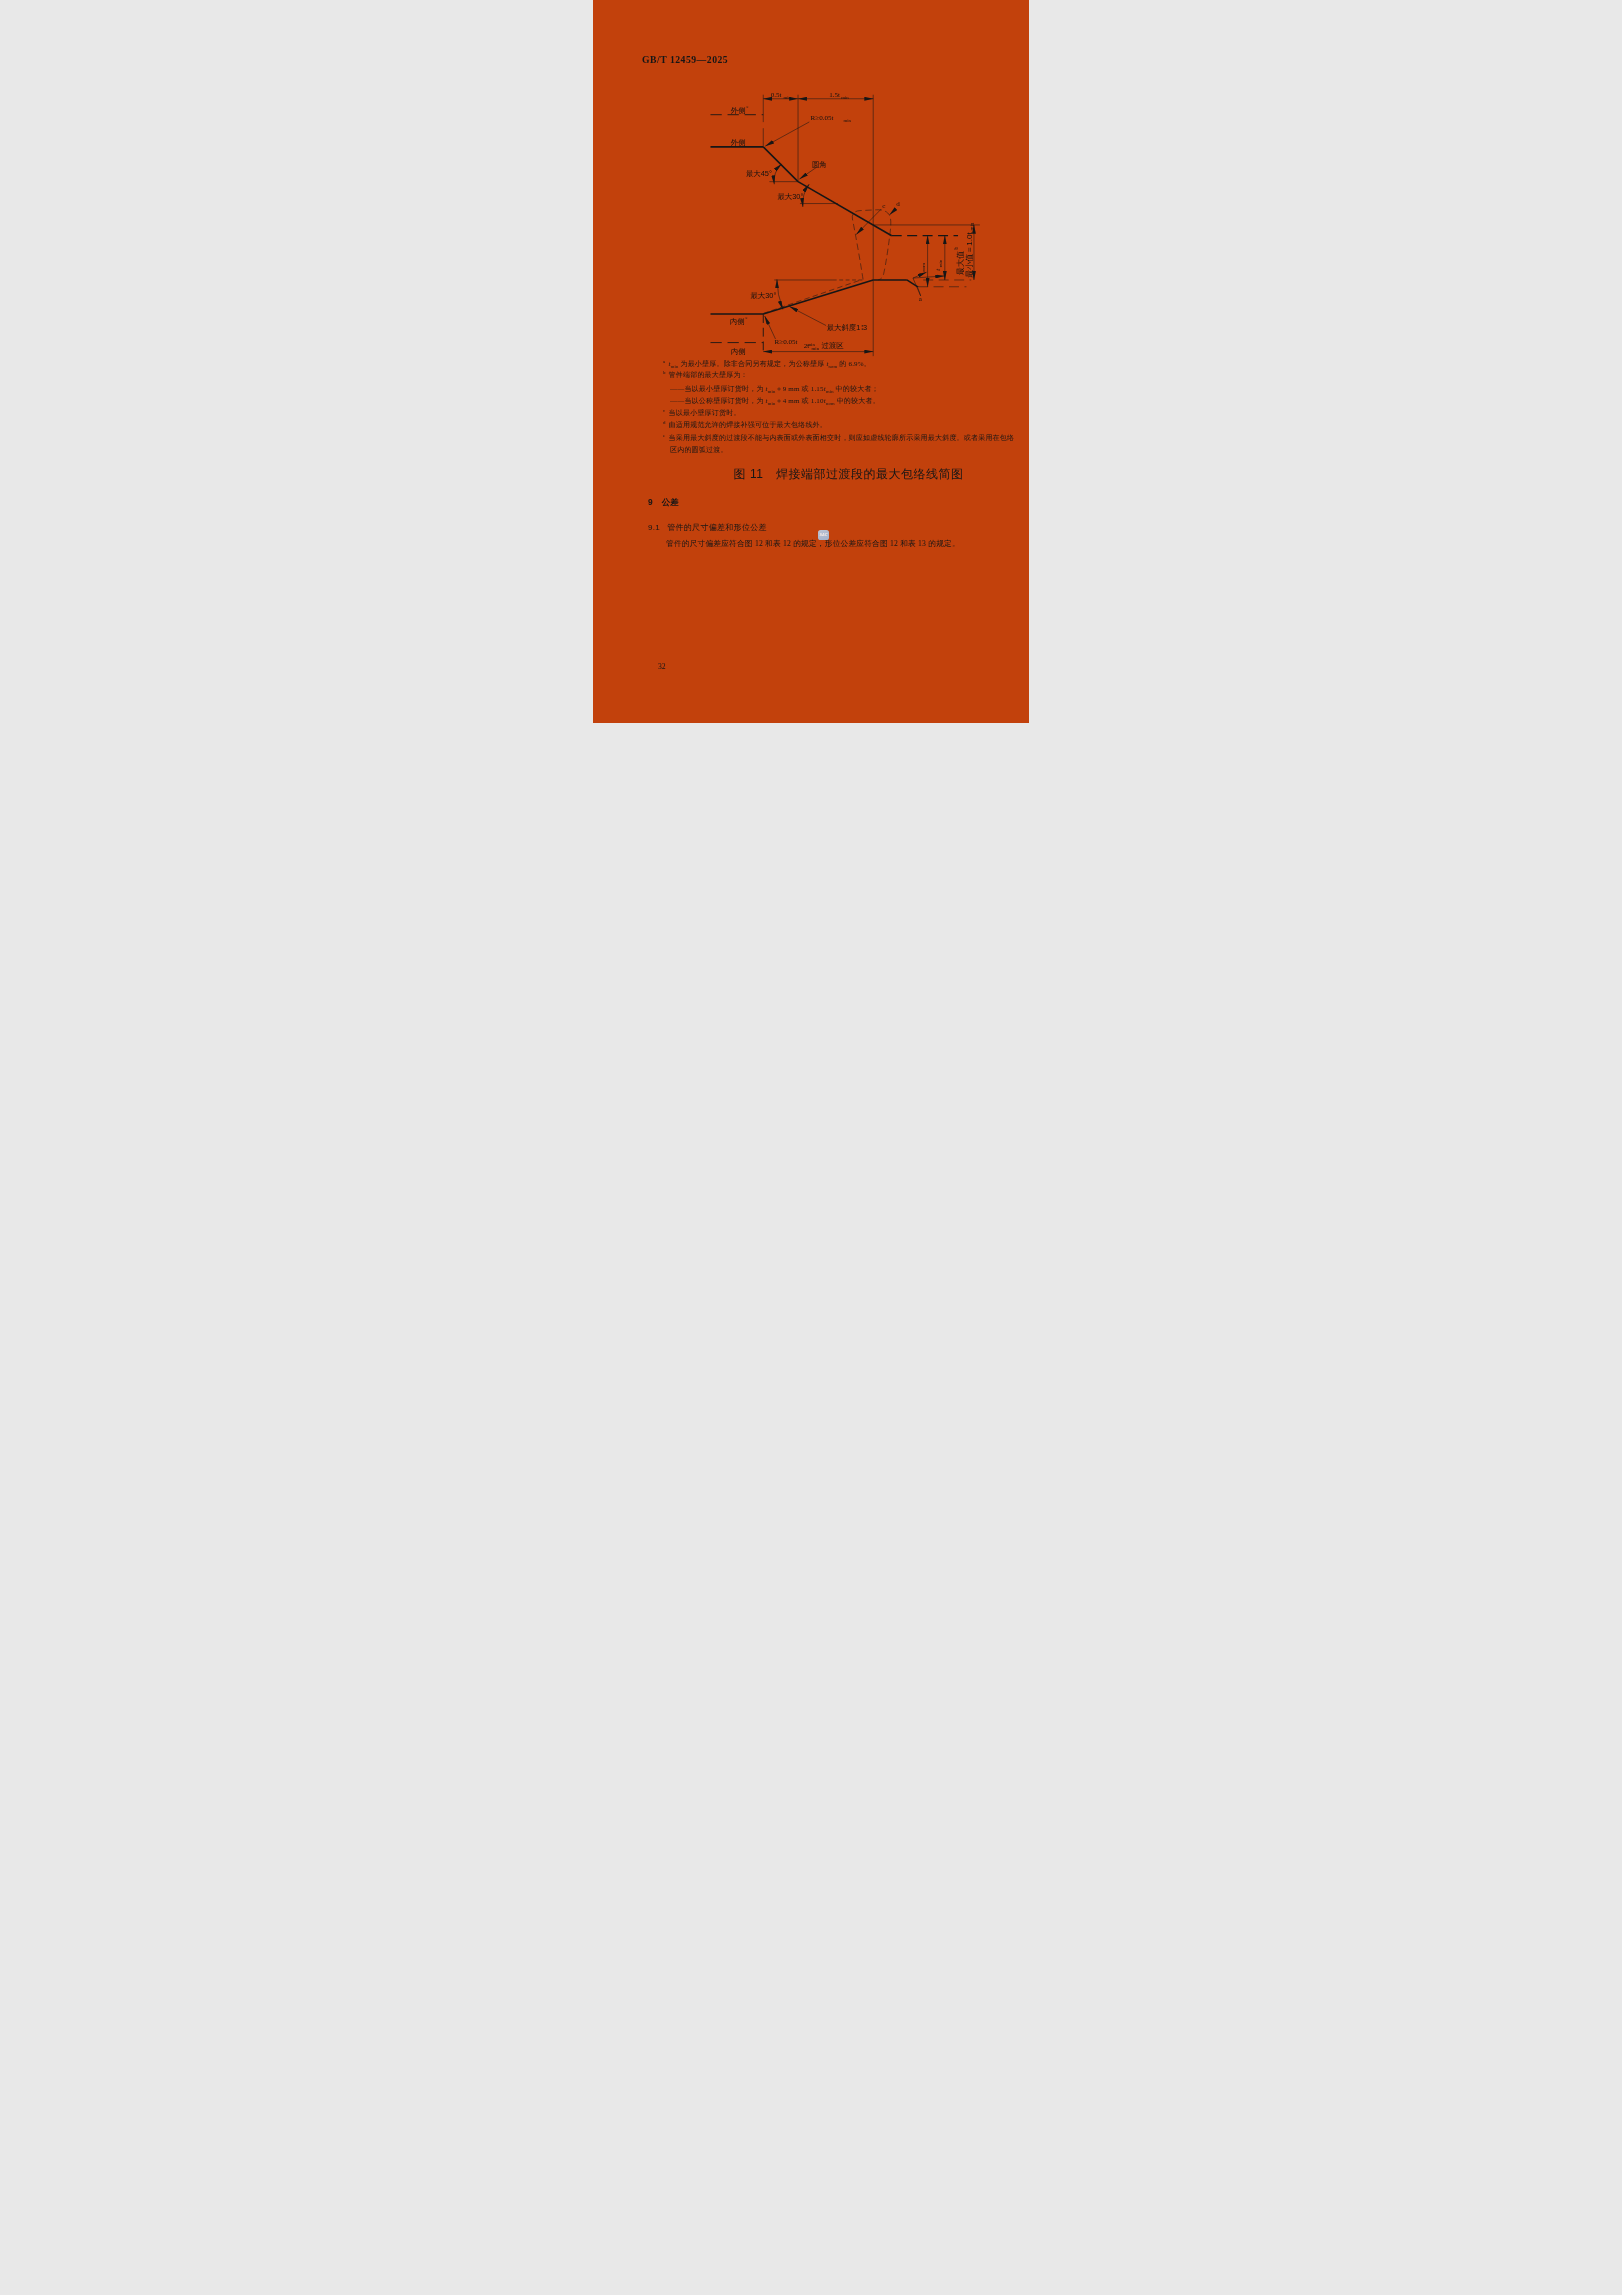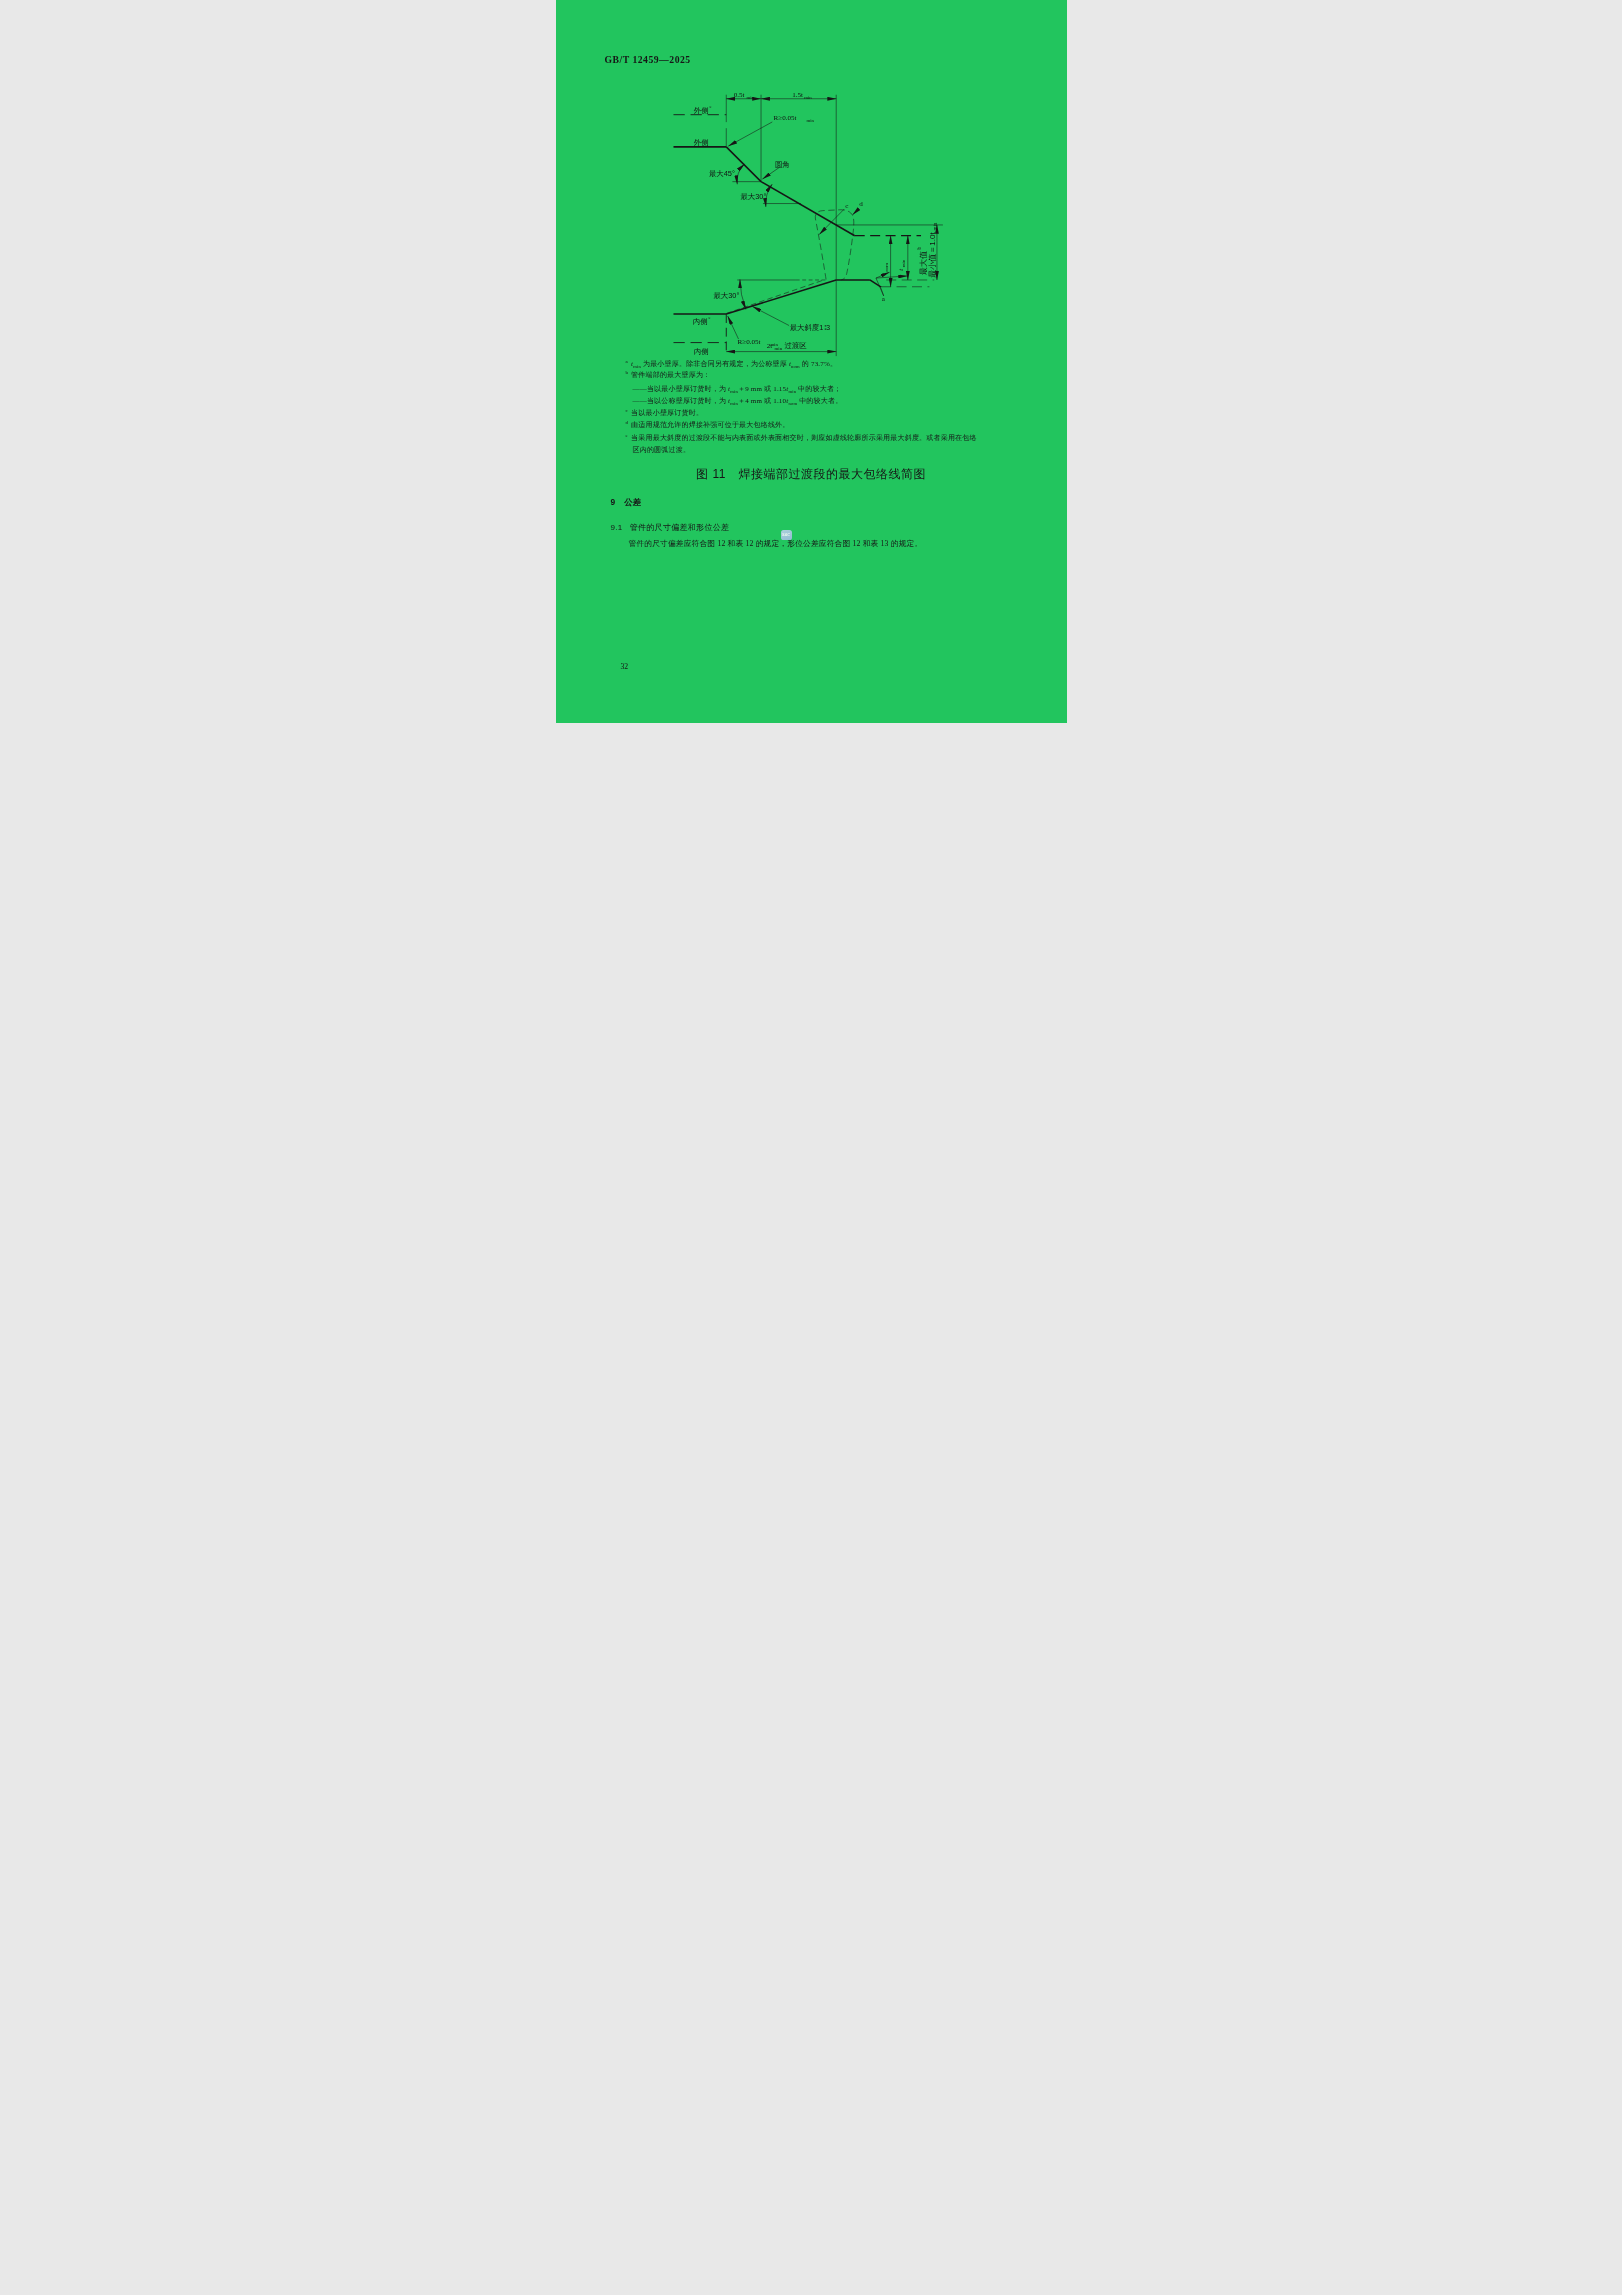--- a/index.html
+++ b/index.html
@@ -1,16 +1,16 @@
 <!DOCTYPE html>
 <html style="font-size:8.2px"><head>
 <meta charset="utf-8">
 <style>
   html,body{margin:0;padding:0;background:#e8e8e8;}
-  .page{position:relative;width:511px;height:723px;margin:0 auto;background:#22c55e;
+  .page{position:relative;width:436px;height:723px;margin:0 auto;background:#c2410c;
         font-family:"Liberation Sans",sans-serif;color:#161616;overflow:hidden;}
   .abs{position:absolute;white-space:nowrap;}
   .hdr{font-family:"Liberation Serif",serif;font-weight:700;font-size:9.7px;letter-spacing:0.5px;}
   svg.diagram{position:absolute;left:0;top:0;width:511px;height:723px;}
   svg .tl{stroke:#161616;stroke-width:3.4;fill:none;}
   svg .md{stroke:#161616;stroke-width:5.5;fill:none;}
   svg .tk{stroke:#161616;stroke-width:9.5;fill:none;}
   svg .tkd{stroke:#161616;stroke-width:8;fill:none;}
   svg text{fill:#111;}
   .cjk{font-family:"Liberation Sans",sans-serif;font-size:46px;}
@@ -135,21 +135,21 @@
     <path class="md" stroke-dasharray="70 36" d="M730 2128 H1058"></path>
     <text class="cjk" x="856" y="2202">内侧</text>
     <path class="md" stroke-dasharray="55 30" d="M1058 1951 V2206"></path>
 
     <text class="sv" x="1310" y="2164">2t</text>
     <text class="sb" x="1358" y="2177">min</text>
     <text class="cjk" x="1420" y="2164">过渡区</text>
     <path class="tl" d="M1058 2184 H1741" marker-start="url(#ar)" marker-end="url(#ar)"></path>
   </svg>
 
-  <div class="abs fn" style="left:70px;top:360px;"><span class="mk">a</span><span><span class="it">t</span><sub>min</sub><span> 为最小壁厚。除非合同另有规定，为公称壁厚 </span><span class="it">t</span><sub>nom</sub><span> 的 73.7%。</span></span></div>
+  <div class="abs fn" style="left:70px;top:360px;"><span class="mk">a</span><span><span class="it">t</span><sub>min</sub><span> 为最小壁厚。除非合同另有规定，为公称壁厚 </span><span class="it">t</span><sub>nom</sub><span> 的 6.9%。</span></span></div>
   <div class="abs fn" style="left:70px;top:371px;"><span class="mk">b</span><span><span>管件端部的最大壁厚为：</span></span></div>
   <div class="abs fn" style="left:77px;top:385px;"><span><span>——当以最小壁厚订货时，为 </span><span class="it">t</span><sub>min</sub><span>＋9 mm 或 1.15</span><span class="it">t</span><sub>min</sub><span> 中的较大者；</span></span></div>
   <div class="abs fn" style="left:77px;top:397px;"><span><span>——当以公称壁厚订货时，为 </span><span class="it">t</span><sub>min</sub><span>＋4 mm 或 1.10</span><span class="it">t</span><sub>nom</sub><span> 中的较大者。</span></span></div>
   <div class="abs fn" style="left:70px;top:409px;"><span class="mk">c</span><span><span>当以最小壁厚订货时。</span></span></div>
   <div class="abs fn" style="left:70px;top:421px;"><span class="mk">d</span><span><span>由适用规范允许的焊接补强可位于最大包络线外。</span></span></div>
   <div class="abs fn" style="left:70px;top:434px;"><span class="mk">e</span><span><span>当采用最大斜度的过渡段不能与内表面或外表面相交时，则应如虚线轮廓所示采用最大斜度。或者采用在包络</span></span></div>
   <div class="abs fn" style="left:77px;top:446px;"><span><span>区内的圆弧过渡。</span></span></div>
 
   <div class="abs cap" style="left:0;top:466px;">图 11　焊接端部过渡段的最大包络线简图</div>
 

